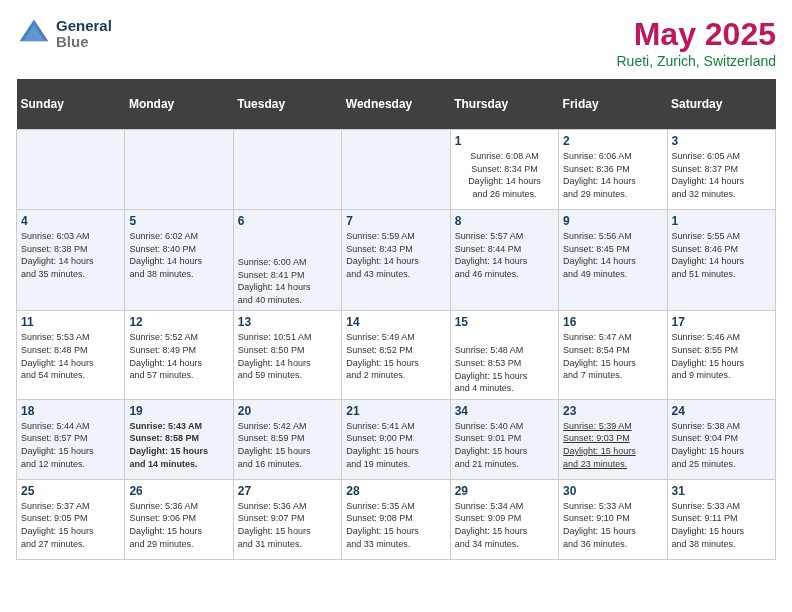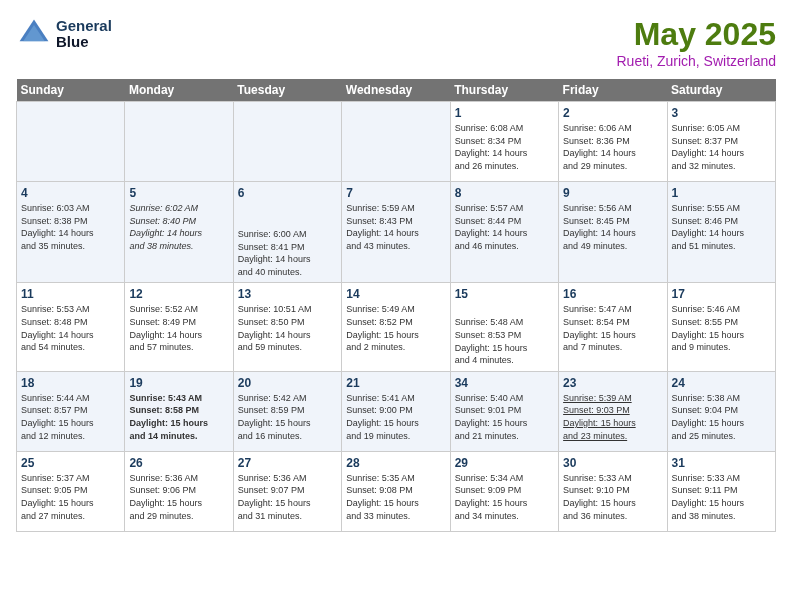--- a/index.html
+++ b/index.html
@@ -22,47 +22,47 @@
       gap: 4px;
     }
     .logo-text {
       display: flex;
       flex-direction: column;
       font-size: 15px;
       font-weight: bold;
       color: #1a3a5c;
       line-height: 1.1;
     }
-    .logo-text span:last-child { color: #0f172a; }
+    .logo-text span:last-child { color: #737373; }
     .logo-icon {
       width: 36px;
       height: 36px;
     }
     .title-section {
       text-align: right;
     }
     .month-title {
       font-size: 32px;
       font-weight: bold;
-      color: #4d7c0f;
+      color: #be185d;
     }
     .location-title {
       font-size: 14px;
-      color: #a21caf;
+      color: #15803d;
       text-align: right;
     }
     table {
       width: 100%;
       border-collapse: collapse;
       font-size: 10px;
     }
     thead tr th {
-      background-color: #737373;
+      background-color: #404040;
       color: #fff;
-      padding: 4px 4px;
+      padding: 18px 4px;
       text-align: left;
       font-size: 12px;
       font-weight: bold;
     }
     tbody tr td {
       border: 1px solid #ccc;
       vertical-align: top;
       padding: 4px;
       width: calc(100% / 7);
       min-height: 80px;
@@ -125,21 +125,21 @@
       </tr>
   </thead>
   <tbody id="calendar-body">
   <tr>
         <td class="empty"></td>
         <td class="empty"></td>
         <td class="empty"></td>
         <td class="empty"></td>
         <td>
           <div class="day-num">1</div>
-          <div class="day-info" style="white-space: pre-line;">Sunrise: 6:08 AM
+          <div class="day-info" style="white-space: pre-line; text-align: center;">Sunrise: 6:08 AM
 Sunset: 8:34 PM
 Daylight: 14 hours
 and 26 minutes.</div>
         </td>
         <td>
           <div class="day-num">2</div>
           <div class="day-info" style="white-space: pre-line;">Sunrise: 6:06 AM
 Sunset: 8:36 PM
 Daylight: 14 hours
 and 29 minutes.</div>
@@ -155,21 +155,21 @@
       <tr>
         <td>
           <div class="day-num">4</div>
           <div class="day-info" style="white-space: pre-line;">Sunrise: 6:03 AM
 Sunset: 8:38 PM
 Daylight: 14 hours
 and 35 minutes.</div>
         </td>
         <td>
           <div class="day-num">5</div>
-          <div class="day-info" style="white-space: pre-line; font-style: italic;">Sunrise: 6:02 AM
+          <div class="day-info" style="white-space: pre-line;">Sunrise: 6:02 AM
 Sunset: 8:40 PM
 Daylight: 14 hours
 and 38 minutes.</div>
         </td>
         <td>
           <div class="day-num">6</div>
           <div class="day-info" style="white-space: pre-line; margin-top: 28px;">Sunrise: 6:00 AM
 Sunset: 8:41 PM
 Daylight: 14 hours
 and 40 minutes.</div>

